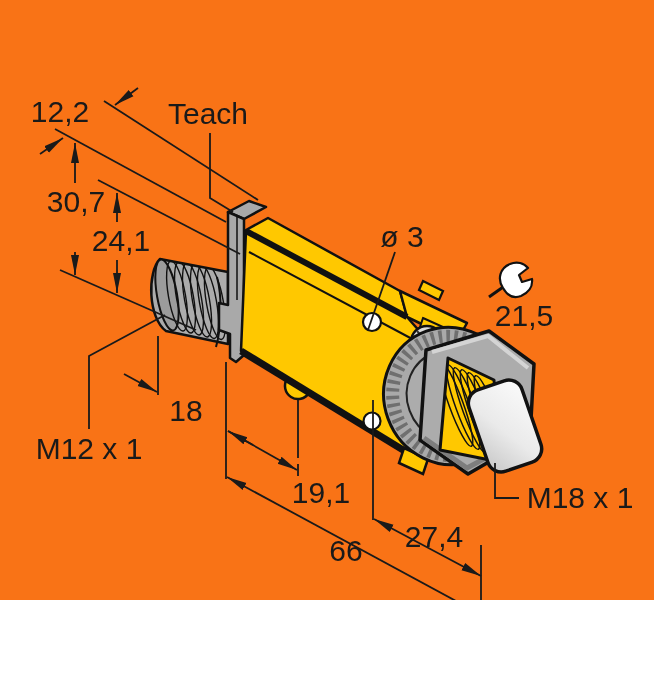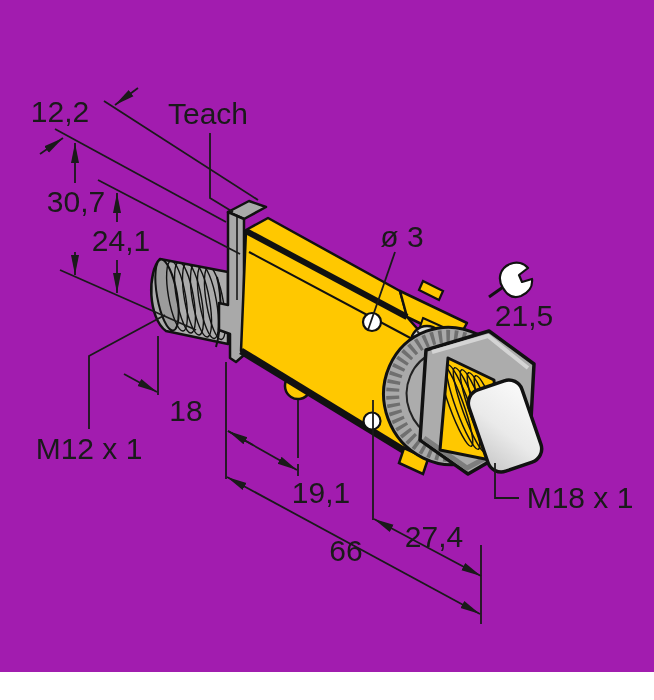--- a/index.html
+++ b/index.html
@@ -1,16 +1,16 @@
 <!DOCTYPE html>
 <html><head>
 <meta charset="utf-8">
 <style>
   html,body{margin:0;padding:0;background:#ffffff;}
-  #stage{position:relative;width:654px;height:672px;background:#a21caf;overflow:hidden;}
+  #stage{position:relative;width:654px;height:600px;background:#f97316;overflow:hidden;}
   svg{display:block;}
   text{font-family:"Liberation Sans","DejaVu Sans",sans-serif;font-size:30px;fill:#1a1a1a;}
 </style>
 </head>
 <body>
 
 <div id="stage">
 <svg width="654" height="700" viewBox="0 0 654 700">
   <defs>
     <marker id="arrE" markerUnits="userSpaceOnUse" markerWidth="22" markerHeight="12" refX="20" refY="6" orient="auto">

